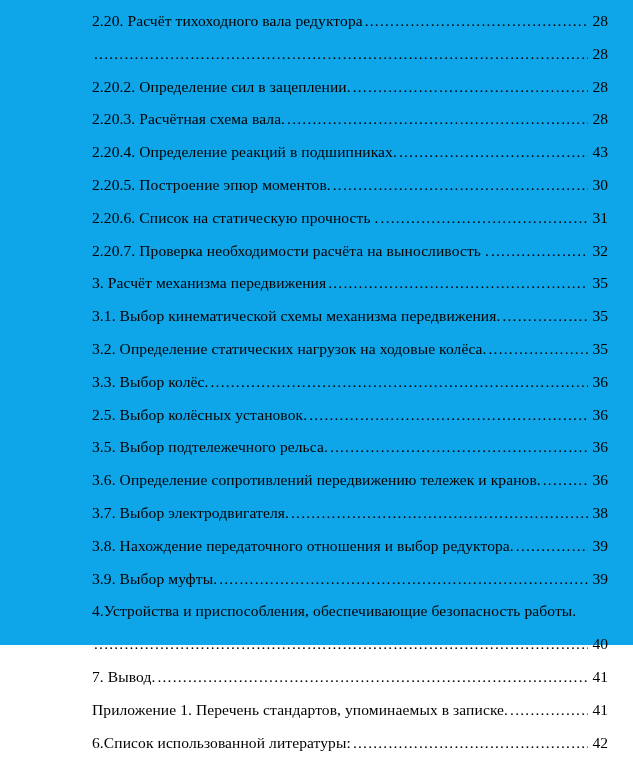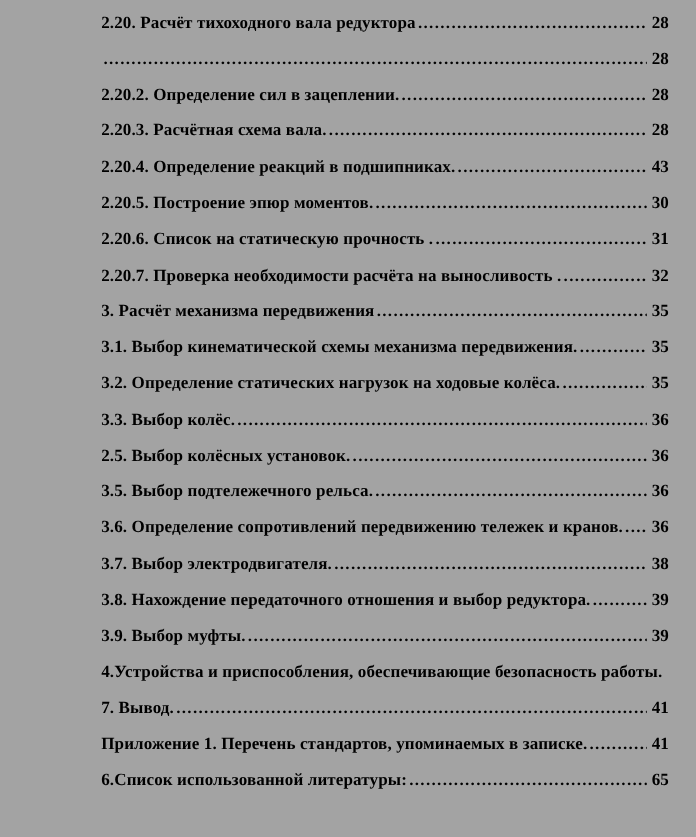--- a/index.html
+++ b/index.html
@@ -6,24 +6,23 @@
   html, body { background: #ffffff; }
   body {
     width: 633px;
     height: 761px;
     overflow: hidden;
     font-family: "Liberation Serif", serif;
     color: #000000;
   }
   .page {
     width: 633px;
-    height: 761px;
-    background: #a3a3a3;
+    height: 645px;
+    background: #0ea5e9;
     padding: 5px 25px 0 92px;
-    font-weight: bold;
   }
   .toc-list { width: 100%; }
   .toc-entry {
     display: flex;
     align-items: baseline;
     height: 32.8px;
     line-height: 32.8px;
     font-size: 15.5px;
     white-space: nowrap;
     overflow: hidden;
@@ -140,28 +139,32 @@
       </div>
       <div class="toc-entry">
         <span class="toc-label">3.9. Выбор муфты. </span>
         <span class="toc-leader"></span>
         <span class="toc-page">39</span>
       </div>
       <div class="toc-entry">
         <span class="toc-label">4.Устройства и приспособления, обеспечивающие безопасность работы.</span>
       </div>
       <div class="toc-entry">
+        <span class="toc-leader"></span>
+        <span class="toc-page">40</span>
+      </div>
+      <div class="toc-entry">
         <span class="toc-label">7. Вывод.</span>
         <span class="toc-leader"></span>
         <span class="toc-page">41</span>
       </div>
       <div class="toc-entry">
         <span class="toc-label">Приложение 1. Перечень стандартов, упоминаемых в записке. </span>
         <span class="toc-leader"></span>
         <span class="toc-page">41</span>
       </div>
       <div class="toc-entry">
         <span class="toc-label">6.Список использованной литературы:</span>
         <span class="toc-leader"></span>
-        <span class="toc-page">65</span>
+        <span class="toc-page">42</span>
       </div>
     </div>
 </div>
 
 </body></html>

